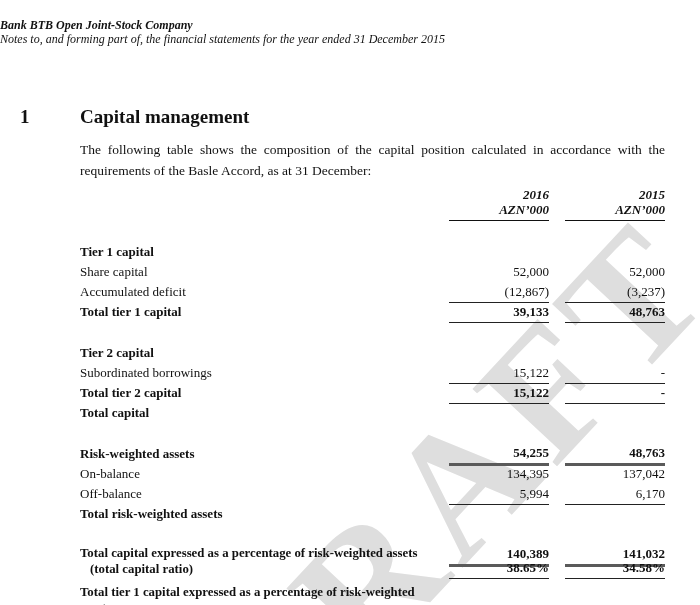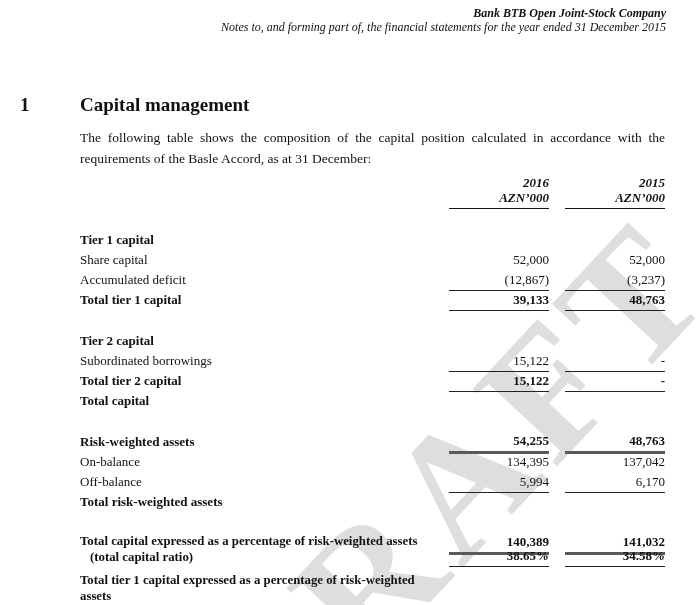--- a/index.html
+++ b/index.html
@@ -22,22 +22,22 @@
     letter-spacing:10px;
     color:#dedede;
     white-space:nowrap;
     z-index:0;
     user-select:none;
   }
   
   .content { position:relative; z-index:1; }
 
   .page-header {
-    padding:6px 34px 0 0;
-    text-align:right;
+    padding:18px 34px 0 0;
+    text-align:left;
     font-size:12px;
     font-style:italic;
     line-height:14px;
   }
   .page-header .company { font-weight:bold; }
 
   .section-row {
     margin-top:60px;
     padding-left:20px;
     display:flex;

